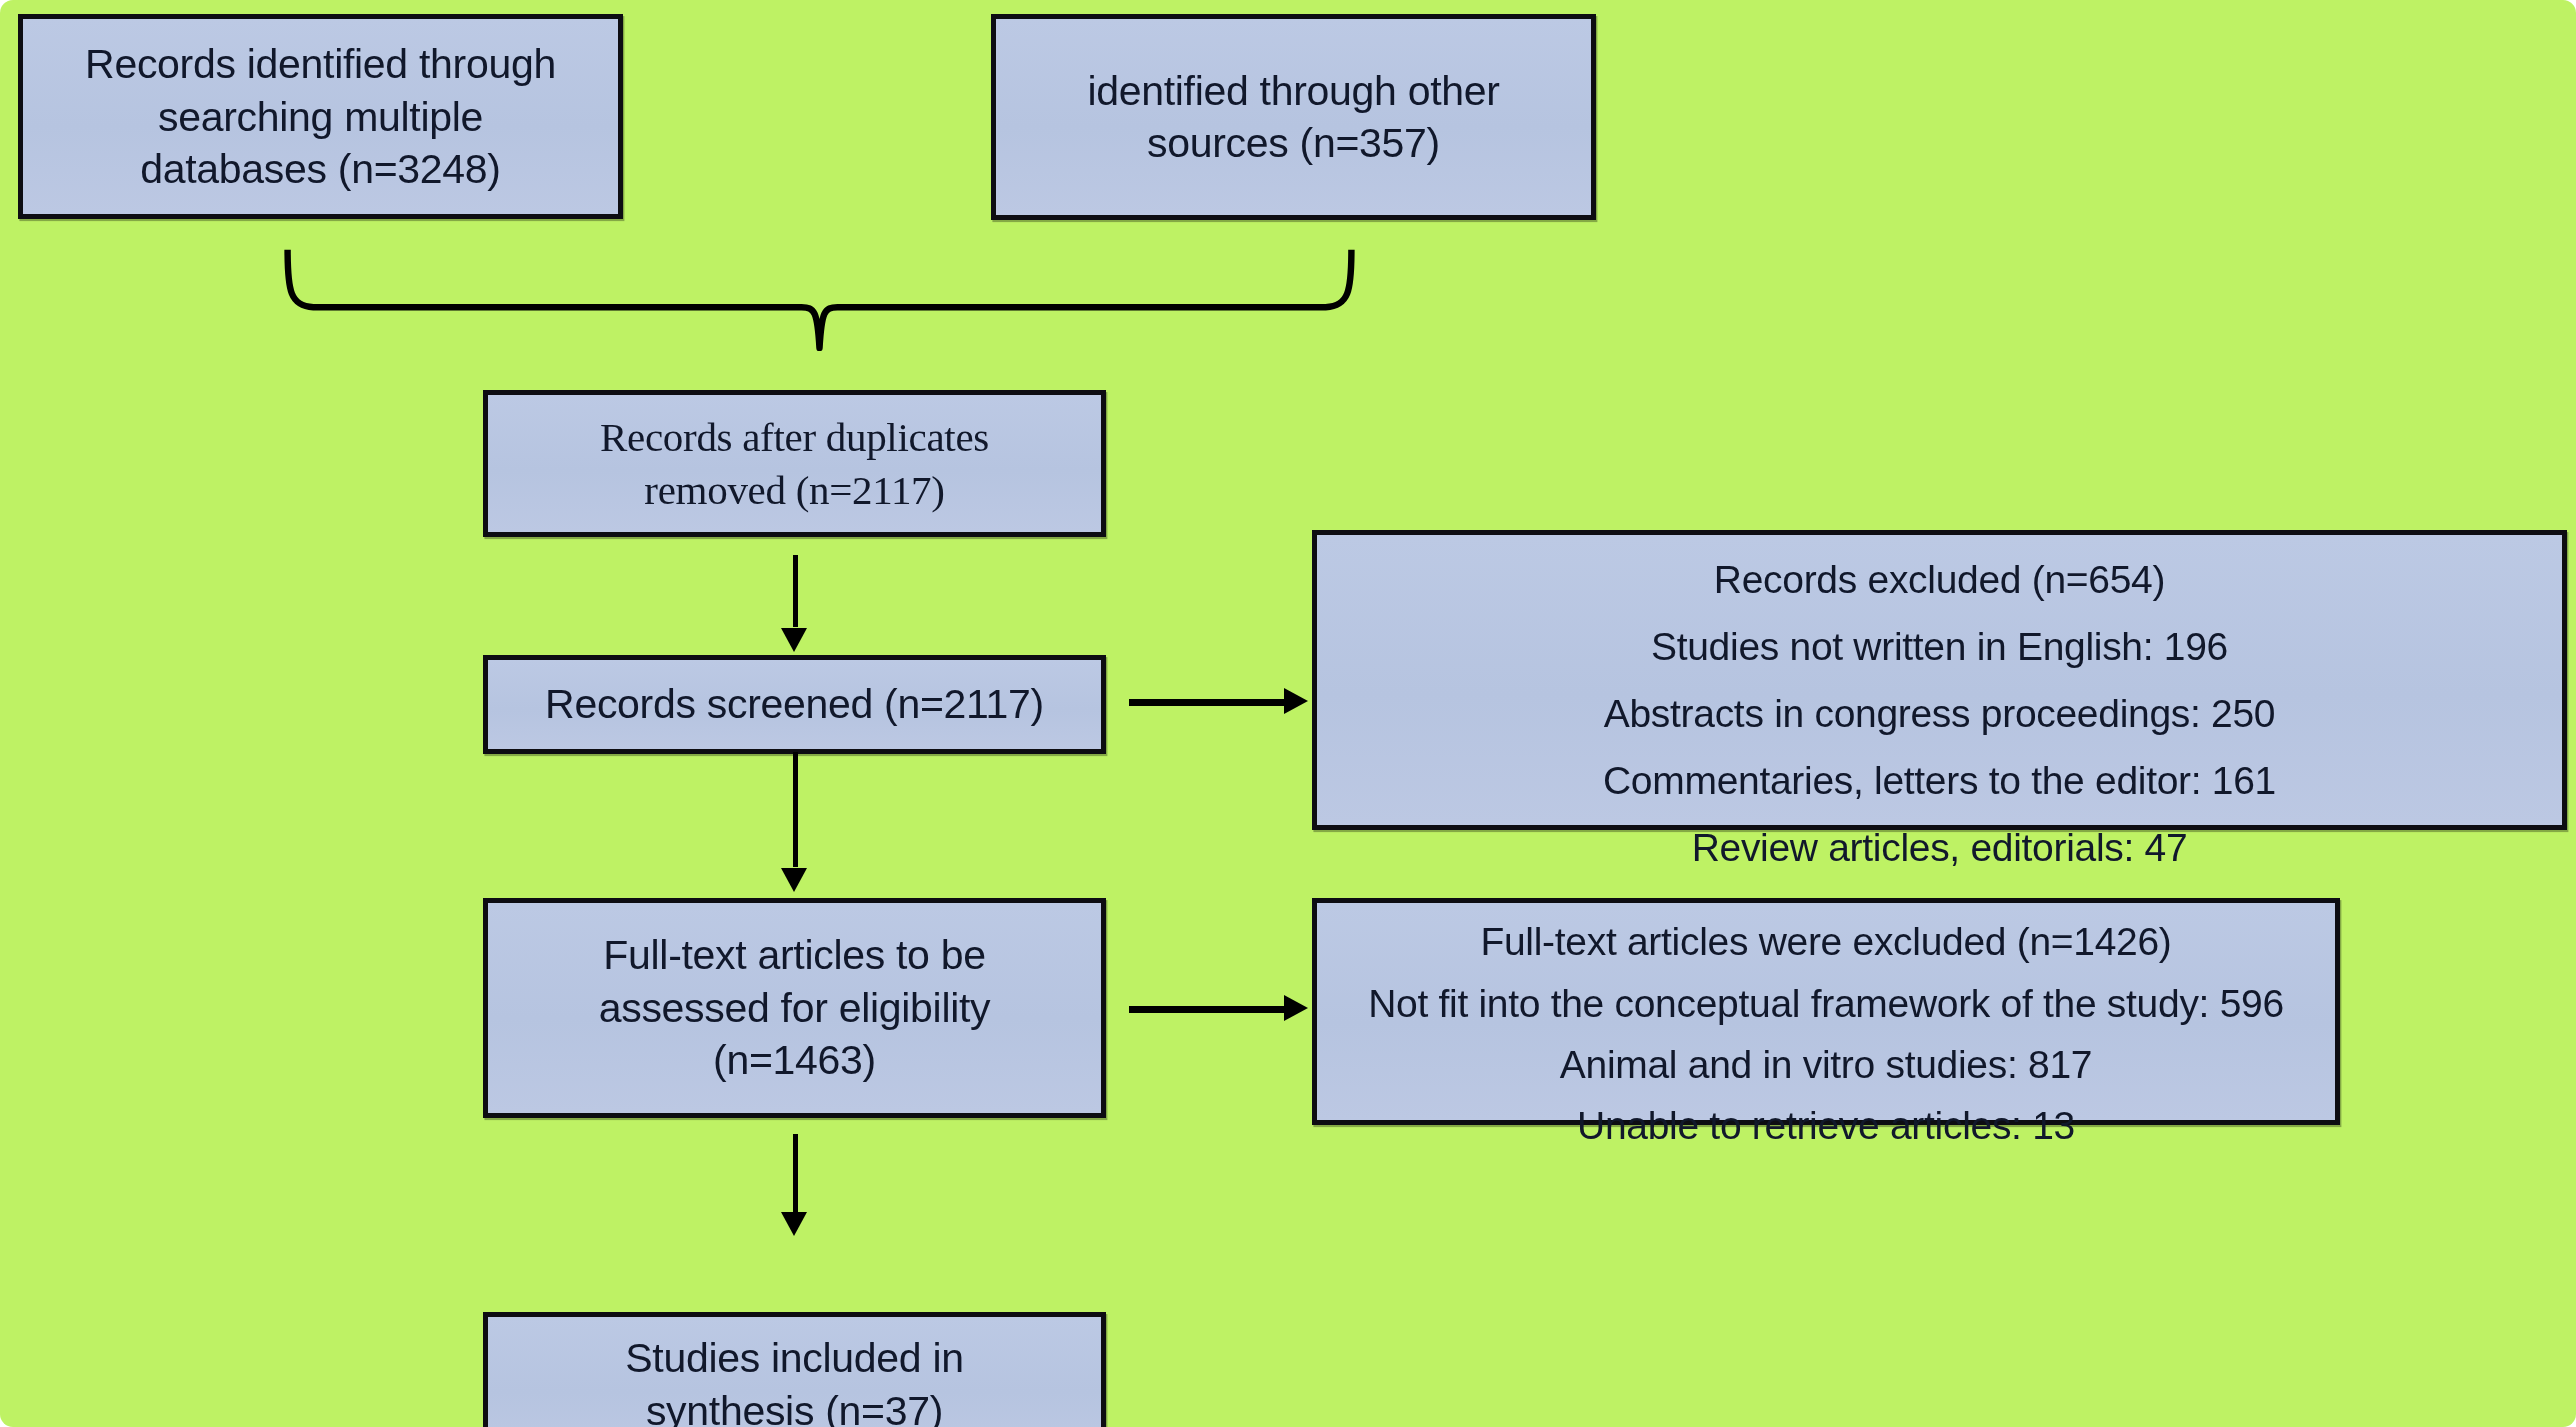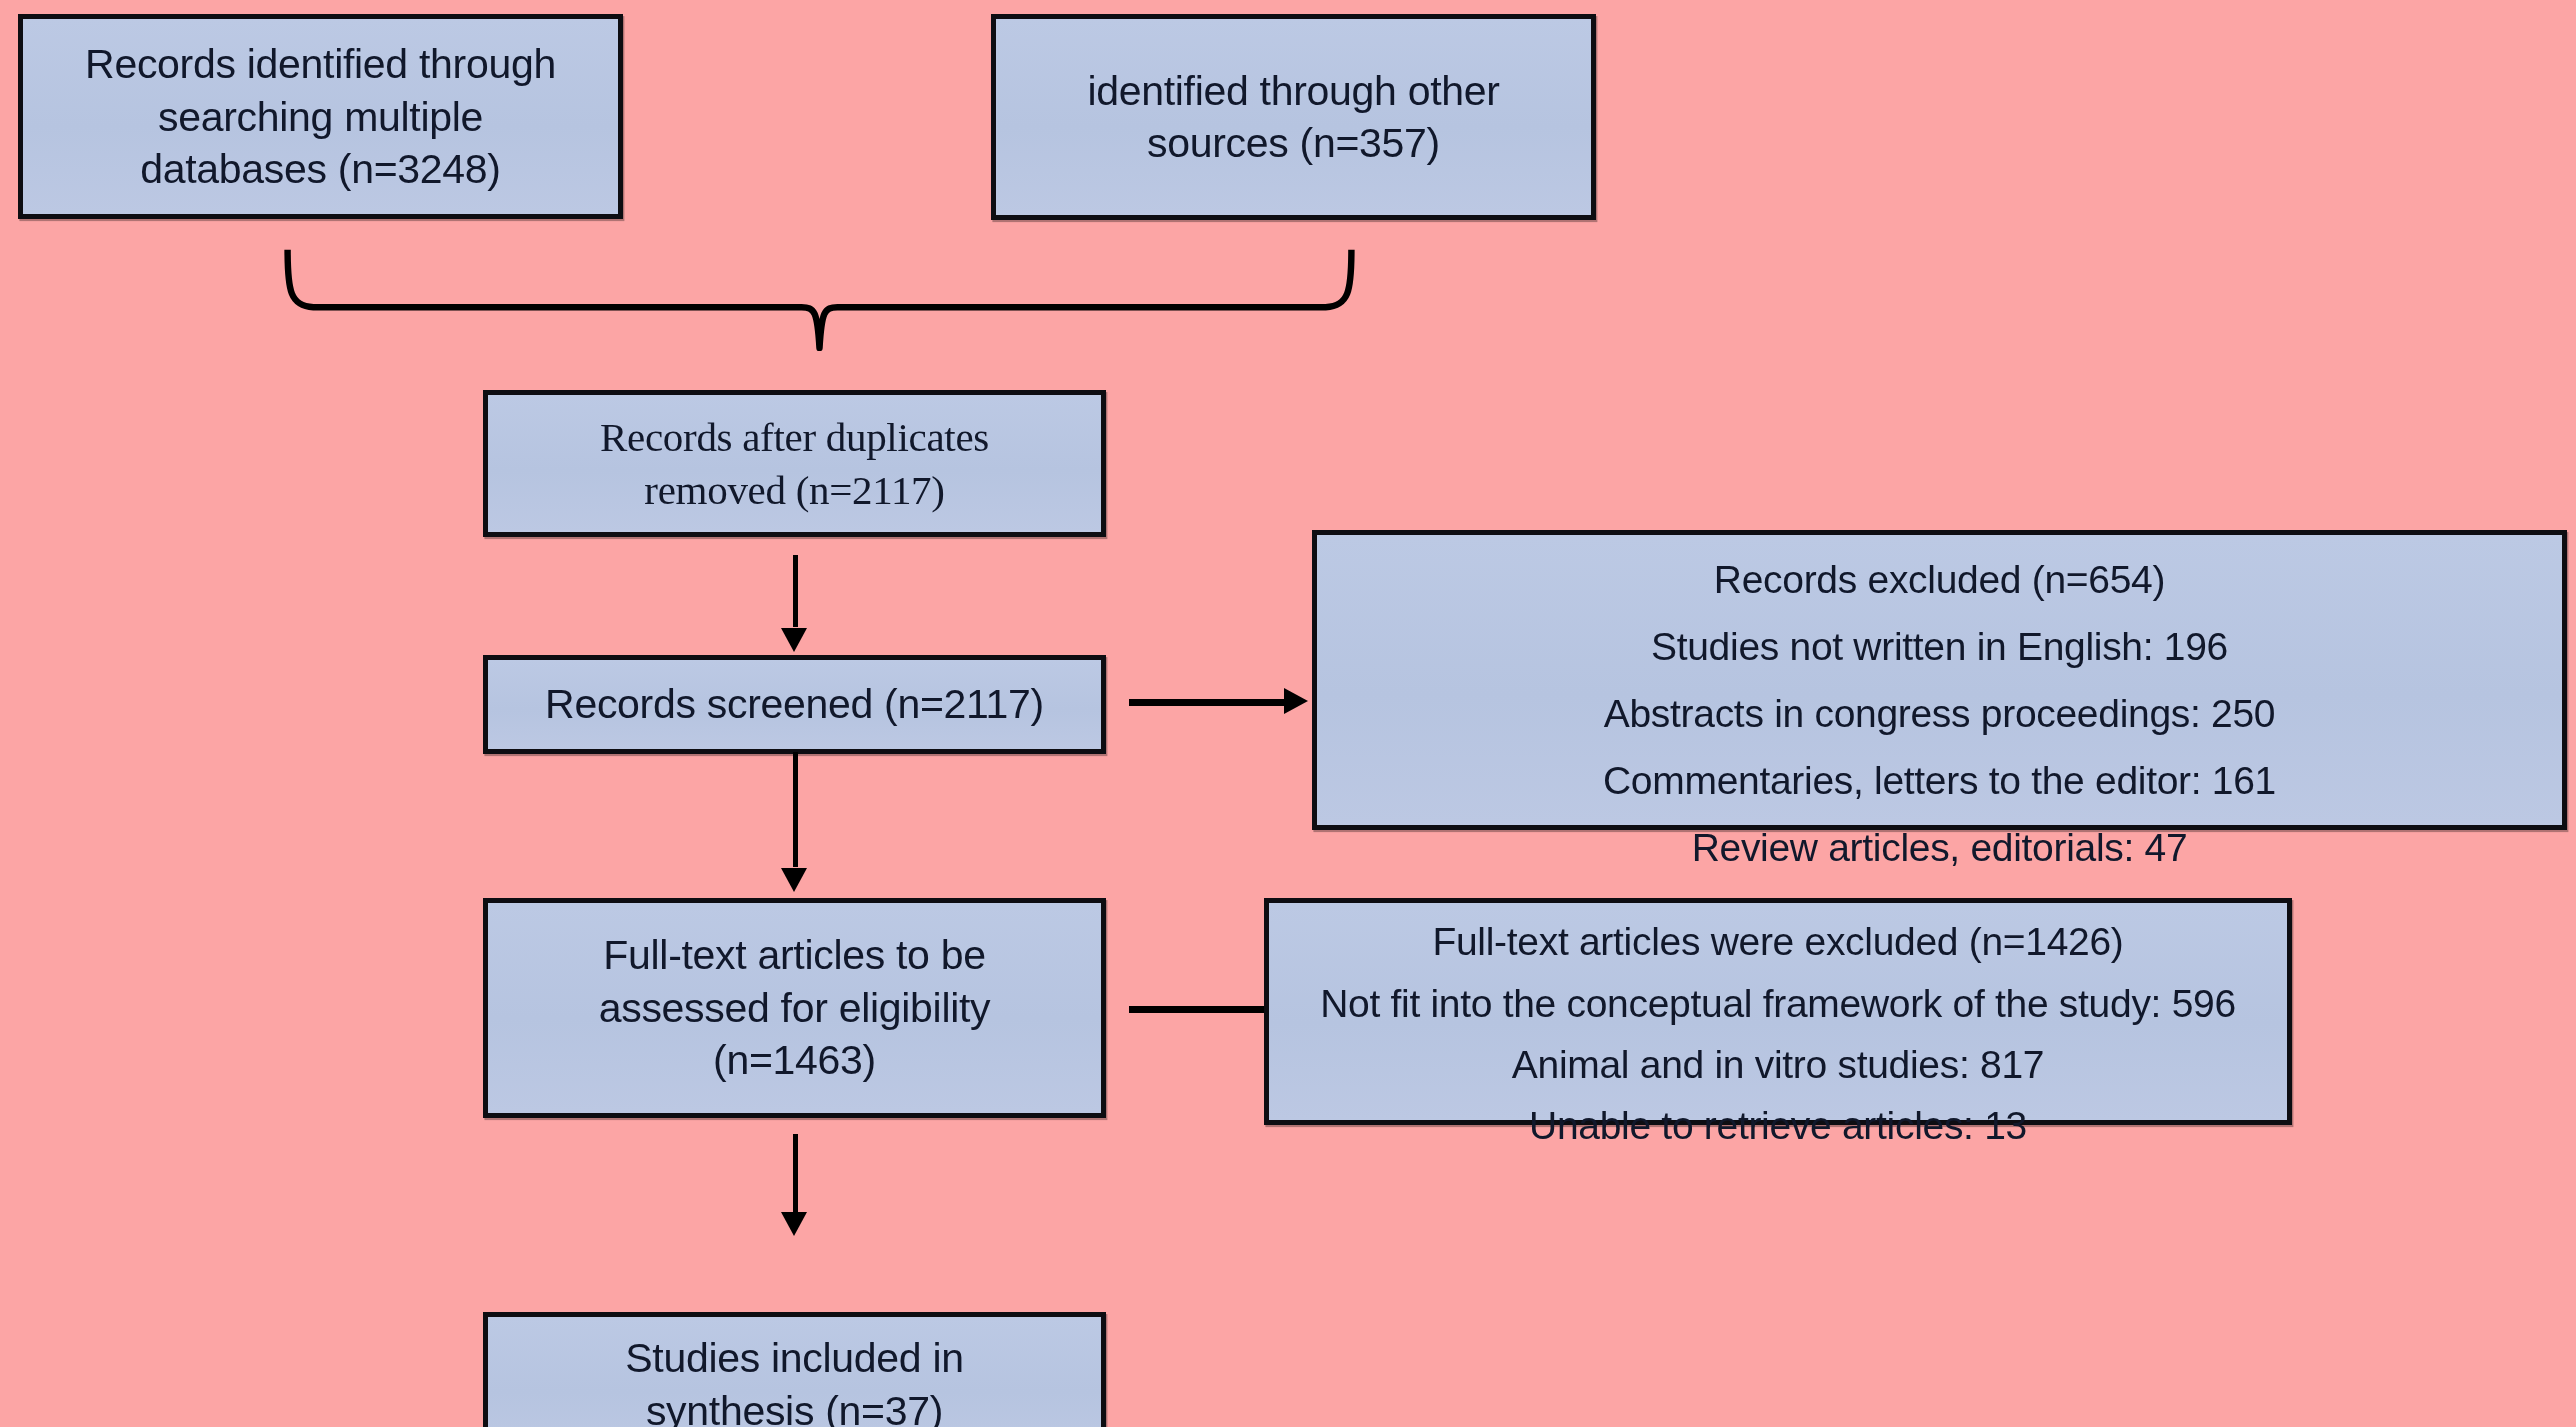--- a/index.html
+++ b/index.html
@@ -5,23 +5,24 @@
 <style>
   html, body {
     margin: 0;
     padding: 0;
     background: #ffffff;
   }
   #stage {
     position: relative;
     width: 2576px;
     height: 1427px;
-    background: #fca5a5;
+    background: #bef264;
     font-family: "Liberation Sans", sans-serif;
     overflow: hidden;
+    border-radius: 13px;
   }
 
   
   .fbox {
     position: absolute;
     box-sizing: border-box;
     background: #b8c6e2;
     background: linear-gradient(180deg, #bcc9e4 0%, #b6c4e0 55%, #bcc8e3 100%);
     border: 5px solid #0d0d12;
     display: flex;
@@ -42,21 +43,21 @@
 
   
   #box-identified   { left: 18px;   top: 14.3px;   width: 605px;  height: 205px; }
   #box-additional   { left: 991px; top: 14.3px;   width: 605px;  height: 206px; }
   #box-duplicates   { left: 483px;  top: 390px;  width: 623px;  height: 147px; font-family: Liberation Serif, serif; }
   #box-screened     { left: 483px;  top: 655px;  width: 623px;  height: 99px; }
   #box-fulltext     { left: 483px;  top: 898px; width: 623px;  height: 220px; }
   #box-included     { left: 483px;  top: 1312px; width: 623px;  height: 145px; }
   #box-excluded-rec { left: 1312px; top: 530px;  width: 1255px; height: 300px;
                       justify-content: flex-start; padding-top: 11.5px; }
-  #box-excluded-ft  { left: 1264px; top: 898px; width: 1028px; height: 227px;
+  #box-excluded-ft  { left: 1312px; top: 898px; width: 1028px; height: 227px;
                       justify-content: flex-start; padding-top: 8.6px; }
 
   #box-excluded-rec .ln { margin: 8.6px 0; }
   #box-excluded-ft  .ln { margin: 5.7px 0; }
 
   
   .conn { position: absolute; }
 
   
   .v-arrow .shaft {

